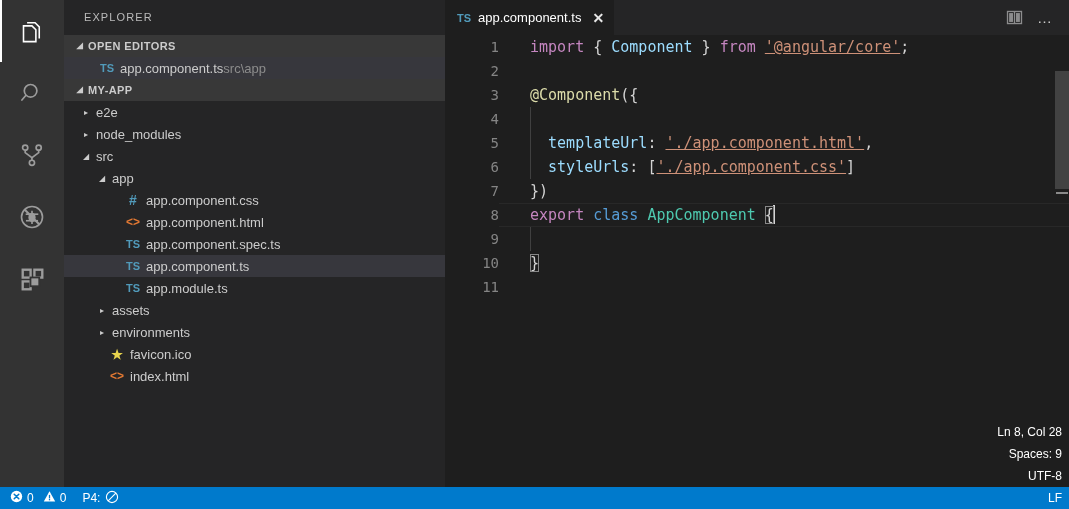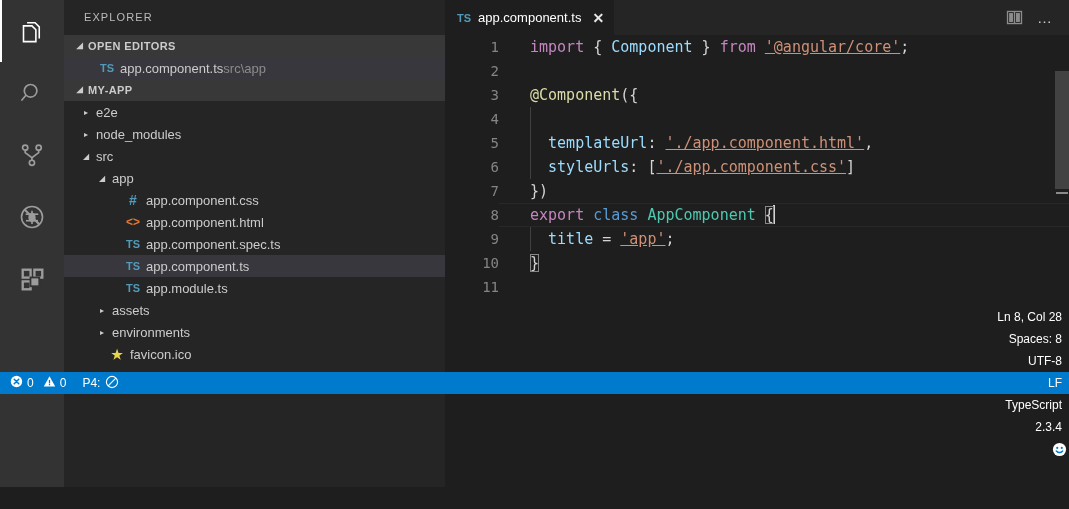--- a/index.html
+++ b/index.html
@@ -1,19 +1,19 @@
 <!DOCTYPE html>
 <html><head>
 <meta charset="utf-8">
 <style>
   * { margin:0; padding:0; box-sizing:border-box; }
   html,body { width:1069px; height:509px; overflow:hidden; background:#1e1e1e; }
   body { font-family:"Liberation Sans", sans-serif; -webkit-font-smoothing:antialiased; }
 
-  #app { position:relative; width:1069px; height:394px; }
+  #app { position:relative; width:1069px; height:509px; }
 
   
   #activitybar {
     position:absolute; left:0; top:0; width:64px; height:487px;
     background:#333333;
     display:flex; flex-direction:column; align-items:center;
   }
   .act-item {
     width:64px; height:62px; display:flex; align-items:center; justify-content:center;
     position:relative;
@@ -287,21 +287,21 @@
     <div id="codearea">
       <div class="code-wrap" id="code-wrap">
           <div class="cline"><span class="ln">1</span><span class="txt"><span class="k-kw">import</span><span class="k-pl"> </span><span class="k-pl">{</span><span class="k-pl"> </span><span class="k-var">Component</span><span class="k-pl"> </span><span class="k-pl">}</span><span class="k-pl"> </span><span class="k-kw">from</span><span class="k-pl"> </span><span class="k-str">'@angular/core'</span><span class="k-pl">;</span></span></div>
           <div class="cline"><span class="ln">2</span><span class="txt"></span></div>
           <div class="cline"><span class="ln">3</span><span class="txt"><span class="k-fn">@Component</span><span class="k-pl">({</span></span></div>
           <div class="cline"><span class="ln">4</span><span class="ind" style="left: 85px;"></span></div>
           <div class="cline"><span class="ln">5</span><span class="ind" style="left: 85px;"></span><span class="txt"><span class="k-pl">  </span><span class="k-var">templateUrl</span><span class="k-pl">: </span><span class="k-str">'./app.component.html'</span><span class="k-pl">,</span></span></div>
           <div class="cline"><span class="ln">6</span><span class="ind" style="left: 85px;"></span><span class="txt"><span class="k-pl">  </span><span class="k-var">styleUrls</span><span class="k-pl">: [</span><span class="k-str">'./app.component.css'</span><span class="k-pl">]</span></span></div>
           <div class="cline"><span class="ln">7</span><span class="txt"><span class="k-pl">})</span></span></div>
           <div class="cline current"><span class="ln">8</span><span class="txt"><span class="k-kw">export</span><span class="k-pl"> </span><span class="k-blue">class</span><span class="k-pl"> </span><span class="k-type">AppComponent</span><span class="k-pl"> </span><span class="k-pl brk">{</span><span class="caret"></span></span></div>
-          <div class="cline"><span class="ln">9</span><span class="ind" style="left: 85px;"></span><span class="txt"><span class="k-pl">  </span><span class="k-var">title</span><span class="k-pl"> = </span><span class="k-str">'app'</span><span class="k-pl">;</span></span></div>
+          <div class="cline"><span class="ln">9</span><span class="ind" style="left: 85px;"></span></div>
           <div class="cline"><span class="ln">10</span><span class="txt"><span class="k-pl brk">}</span></span></div>
           <div class="cline"><span class="ln">11</span><span class="txt"></span></div>
         </div>
       <div id="vscroll">
         <div class="slider"></div>
         <div class="mark" style="top:122px"></div>
       </div>
     </div>
   </div>
 
@@ -329,21 +329,21 @@
         <span style="margin-left:1px">
           <svg width="14" height="14" viewBox="0 0 16 16" fill="none" stroke="#ffffff" stroke-width="1.3">
             <circle cx="8" cy="8" r="6.4"></circle>
               <line x1="3.6" y1="12.4" x2="12.4" y2="3.6"></line>
             </svg>
         </span>
       </div>
     </div>
     <div id="sb-right">
       <div class="sb-item">Ln 8, Col 28</div>
-      <div class="sb-item">Spaces: 8</div>
+      <div class="sb-item">Spaces: 9</div>
       <div class="sb-item">UTF-8</div>
       <div class="sb-item">LF</div>
       <div class="sb-item">TypeScript</div>
       <div class="sb-item">2.3.4</div>
       <div class="sb-item" style="padding-right:2px">
         <svg width="15" height="15" viewBox="0 0 16 16">
             <circle cx="8" cy="8" r="7" fill="#ffffff"></circle>
           <circle cx="5.6" cy="6.3" r="1.15" fill="#007acc"></circle>
             <circle cx="10.4" cy="6.3" r="1.15" fill="#007acc"></circle>
           <path d="M4.6 9.5 Q8 13 11.4 9.5" fill="none" stroke="#007acc" stroke-width="1.5" stroke-linecap="round"></path>

